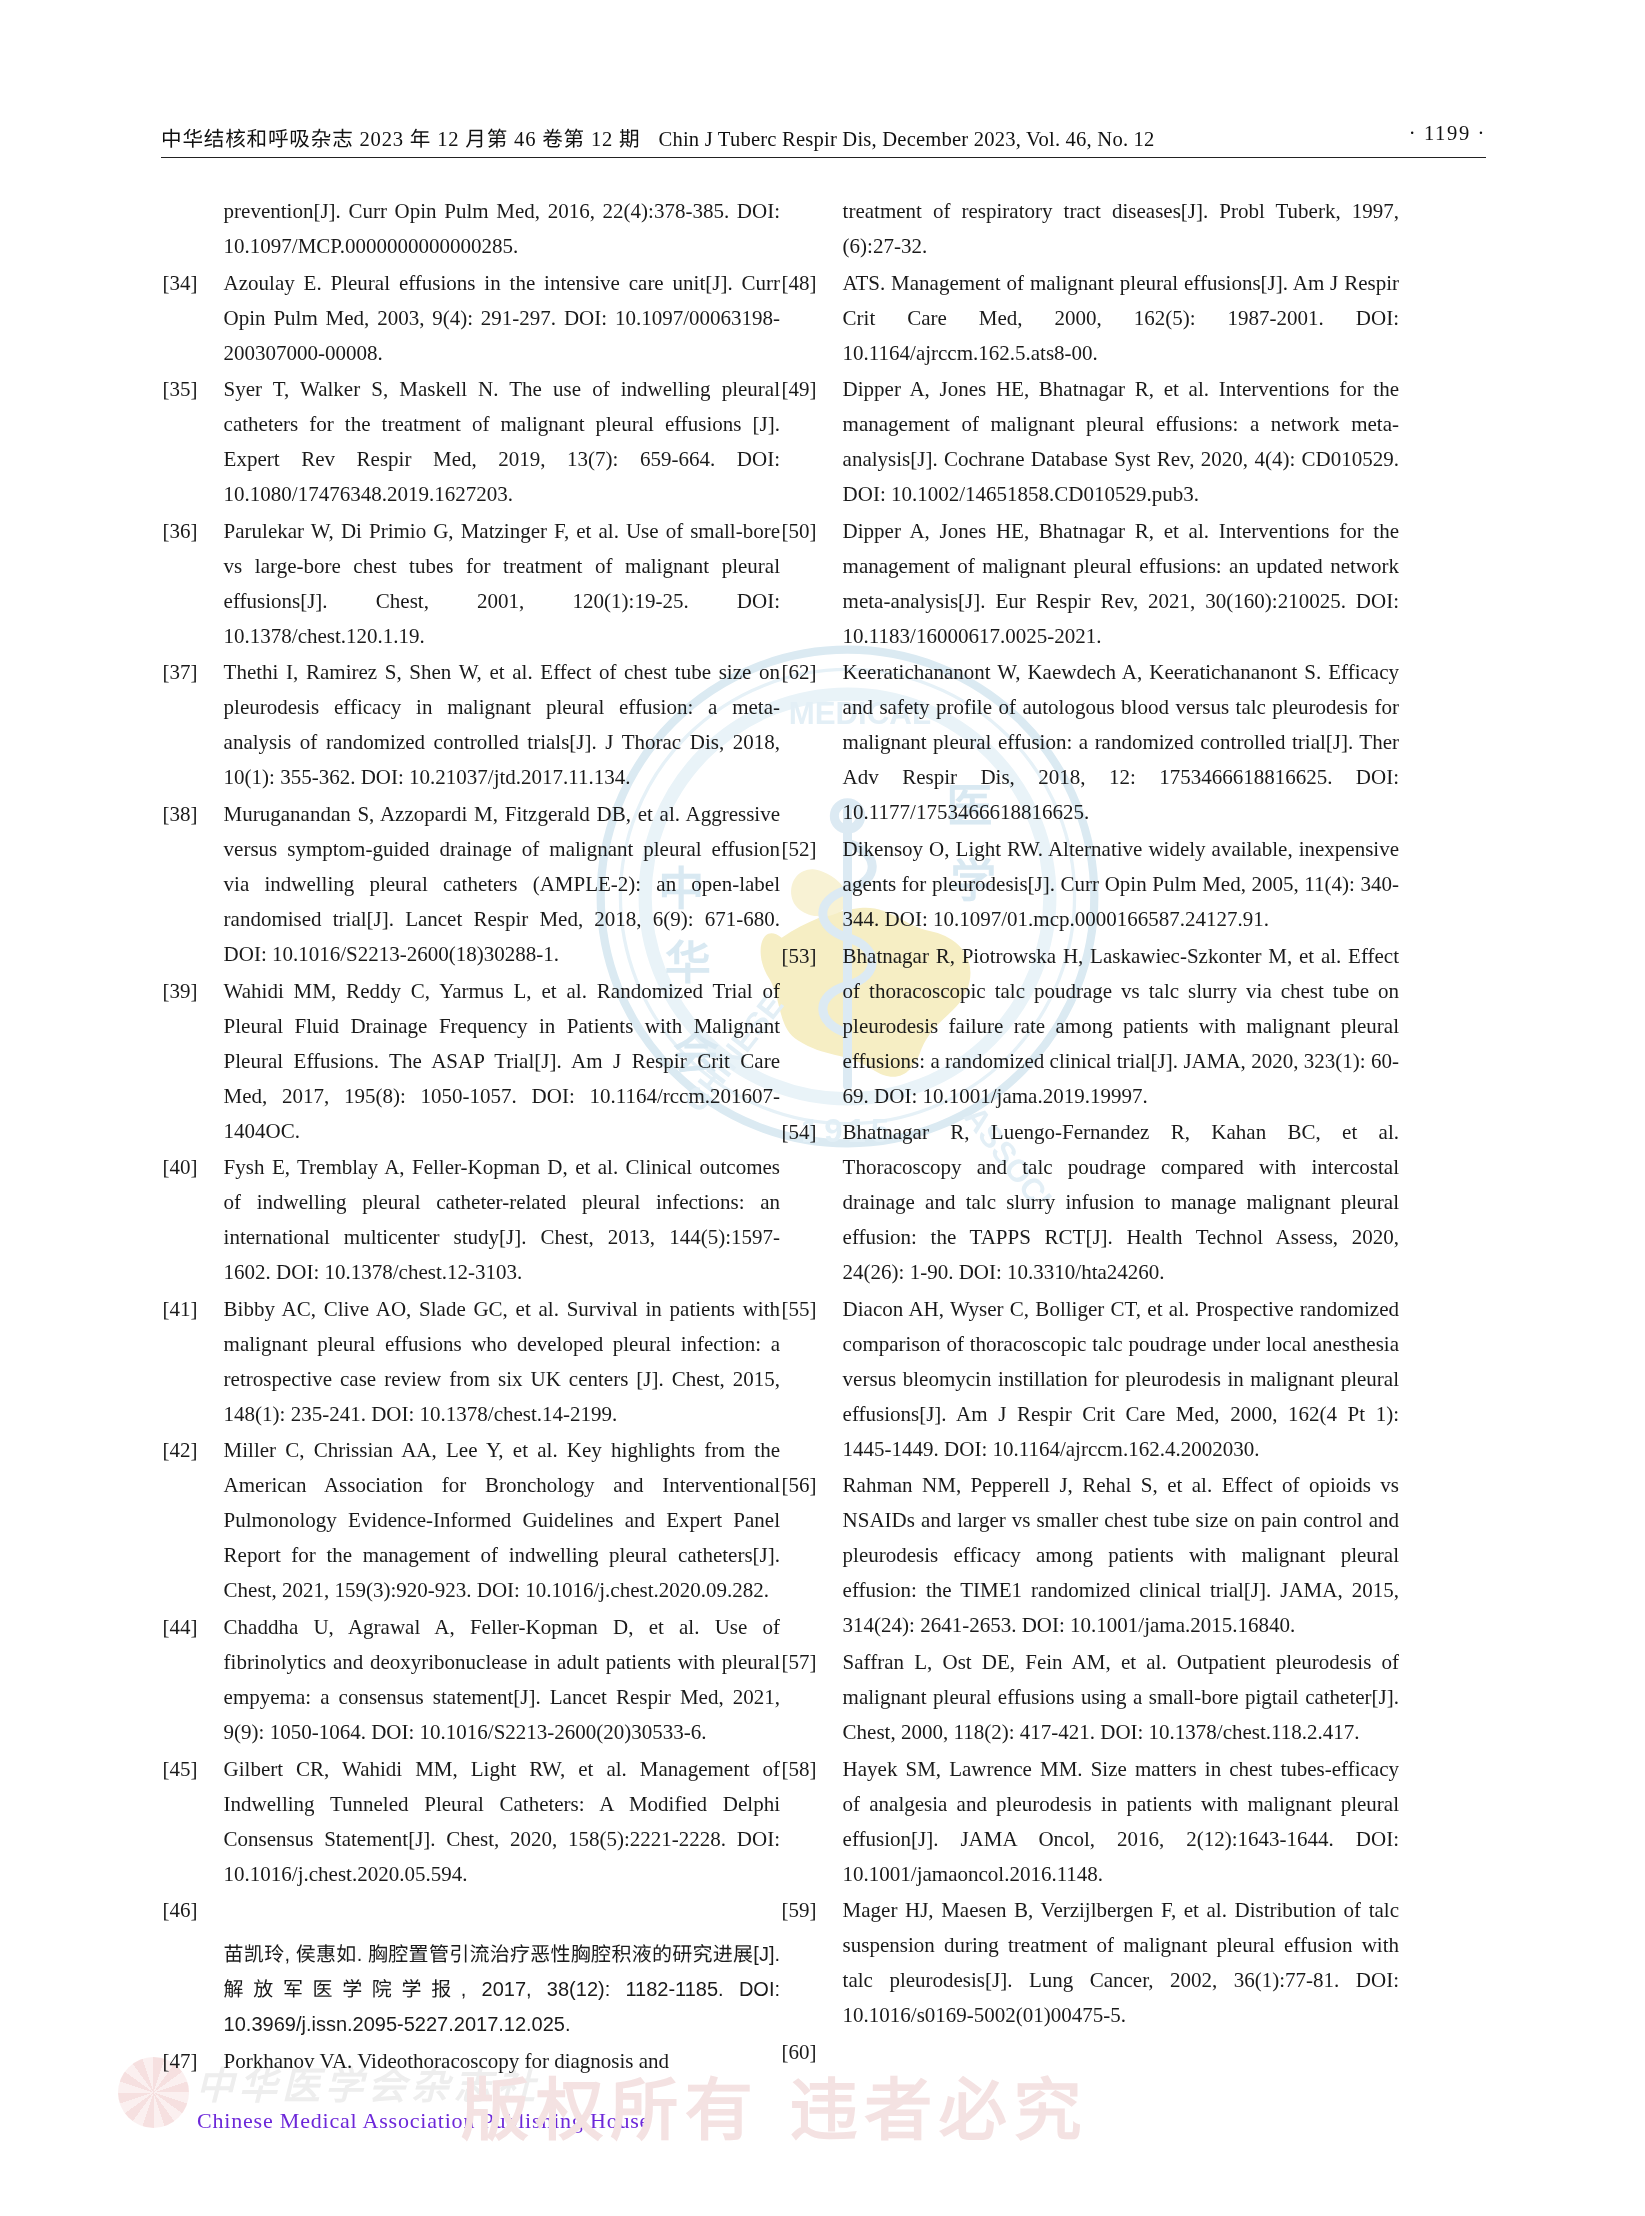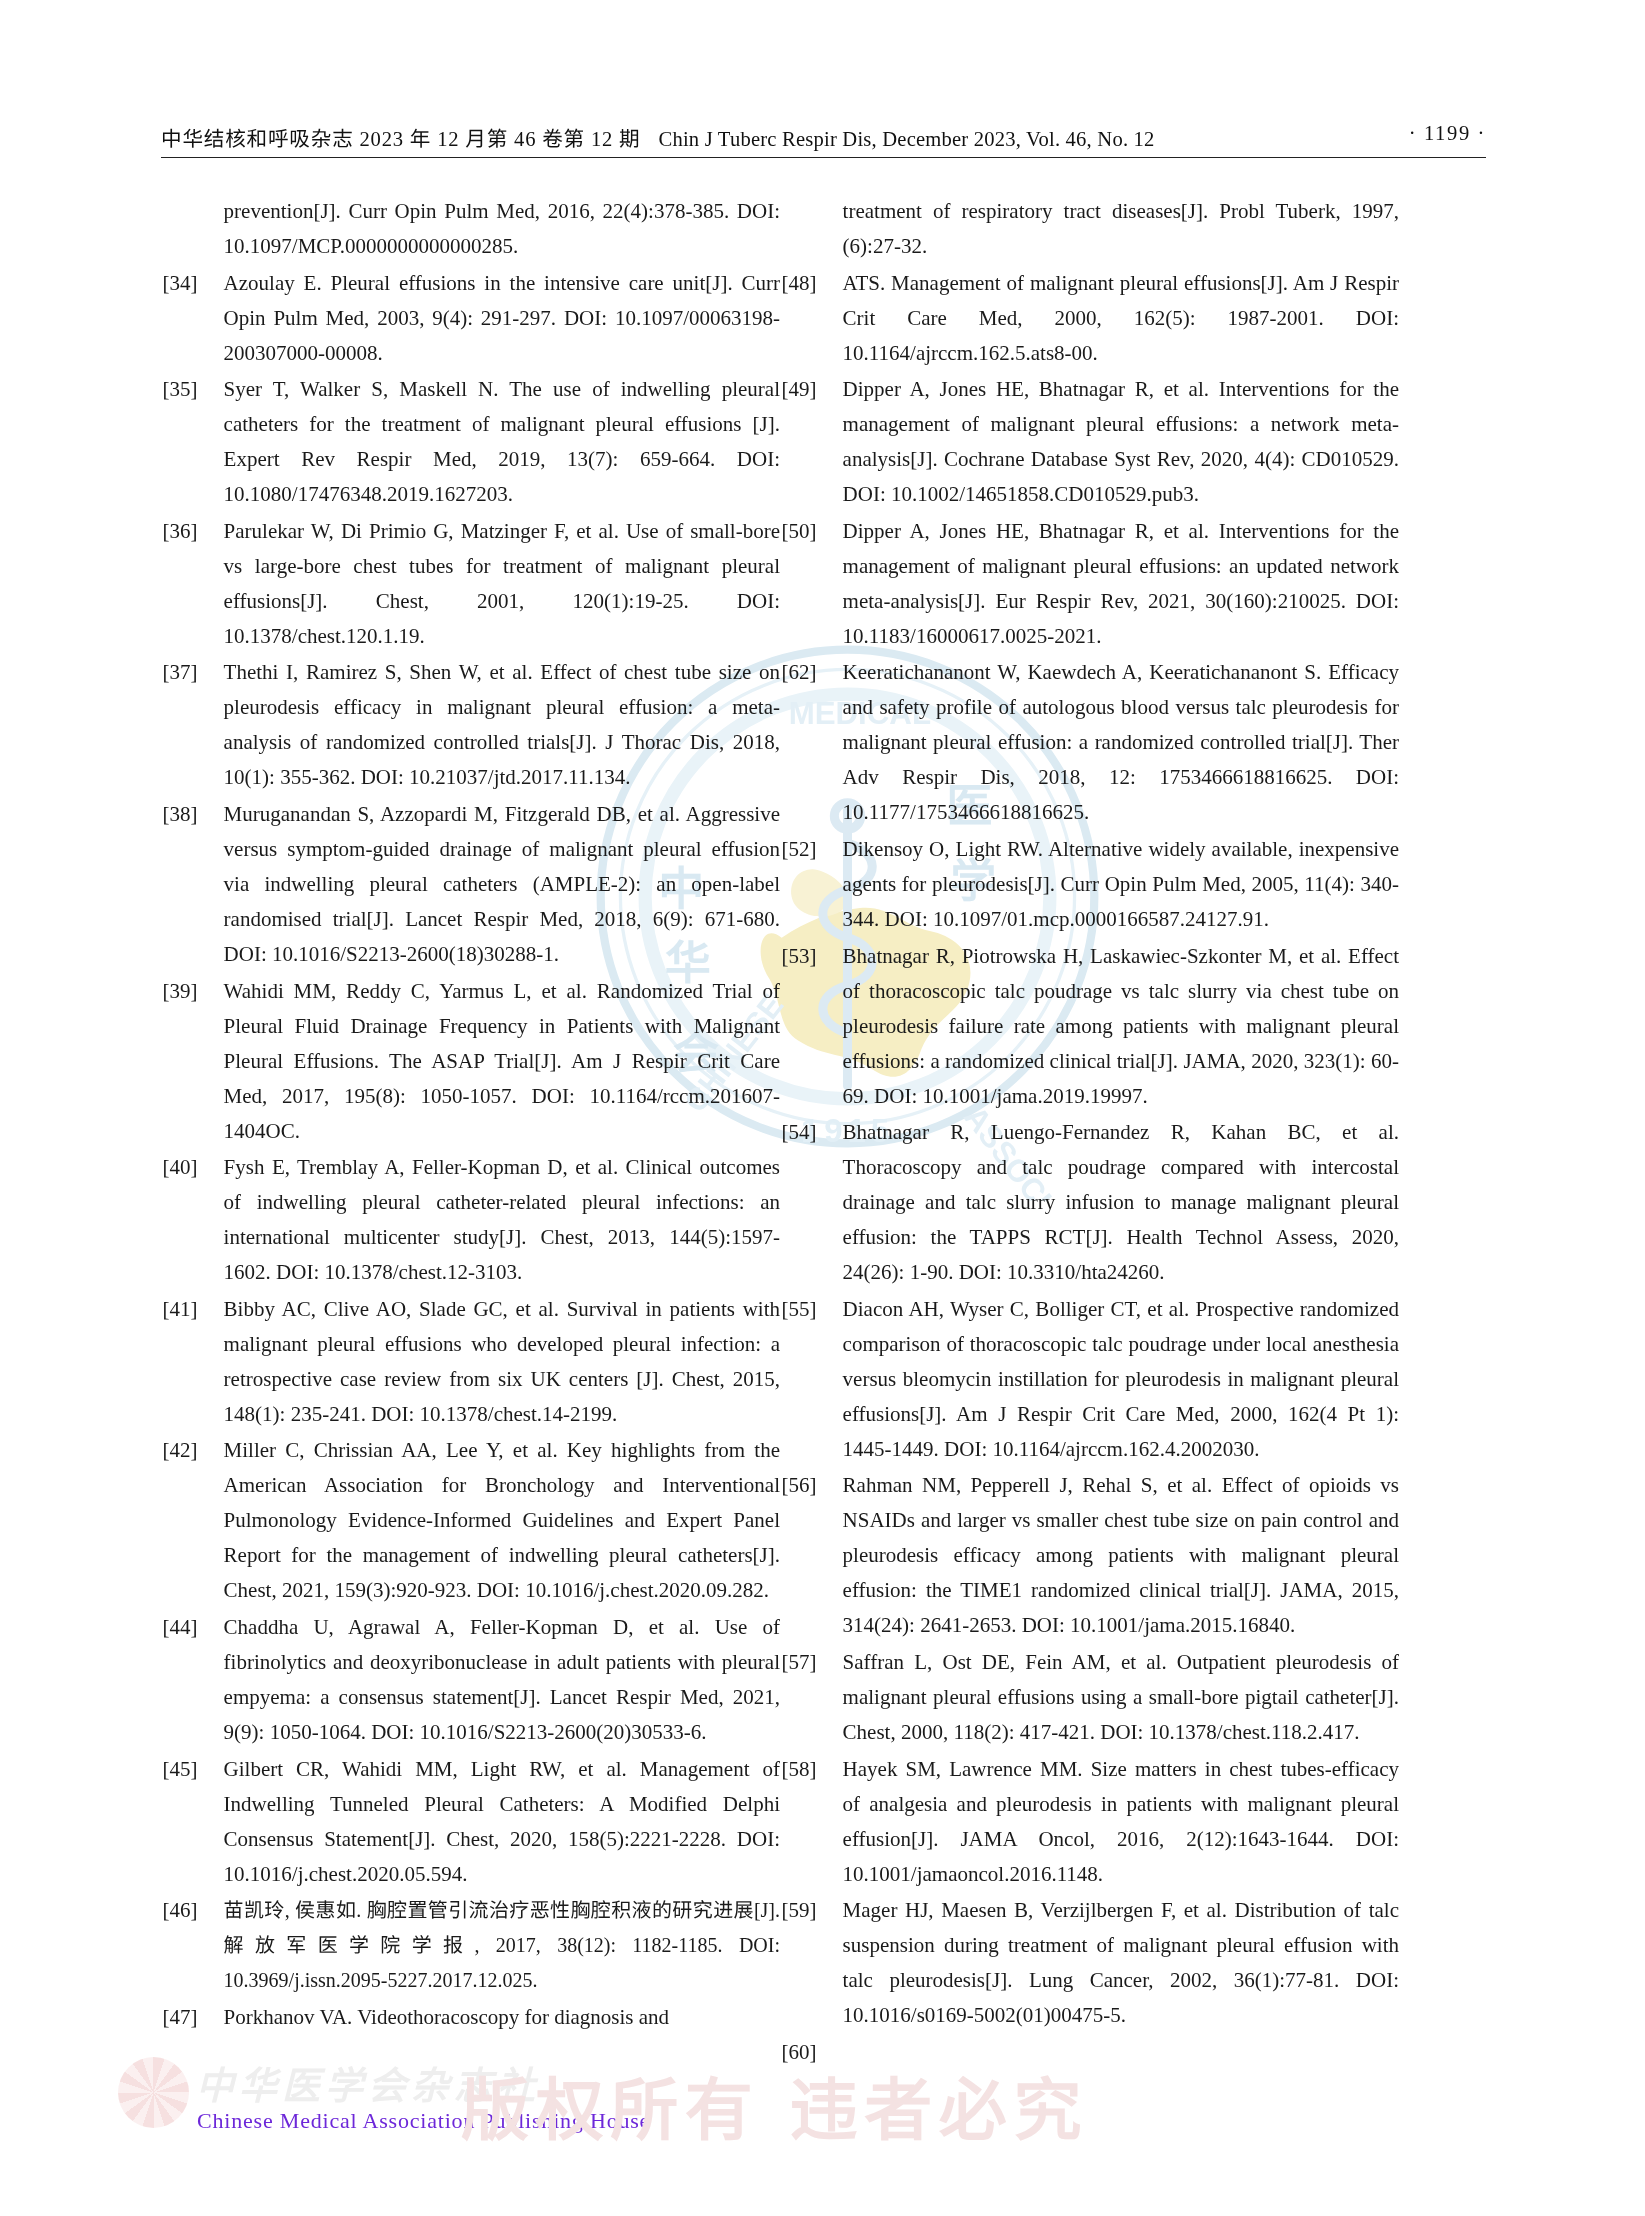--- a/index.html
+++ b/index.html
@@ -143,22 +143,23 @@
     text-justify: inter-word;
     color: #1a1a1a;
     hyphens: none;
     word-spacing: 0px;
   }
   .ref-body.lastline-left { text-align-last: left; }
   
   .ref.continuation .ref-num { visibility: hidden; }
 
   .cn-text {
-    font-family: Liberation Serif, serif;
+    font-family: Liberation Sans, sans-serif;
     font-size: 20px;
+    margin-top: 44px;
   }
 </style>
 </head>
 <body>
 
 <div class="page">
 
   <div class="wm-layer">
 
     <svg class="wm-emblem" viewBox="0 0 660 700" aria-hidden="true">

